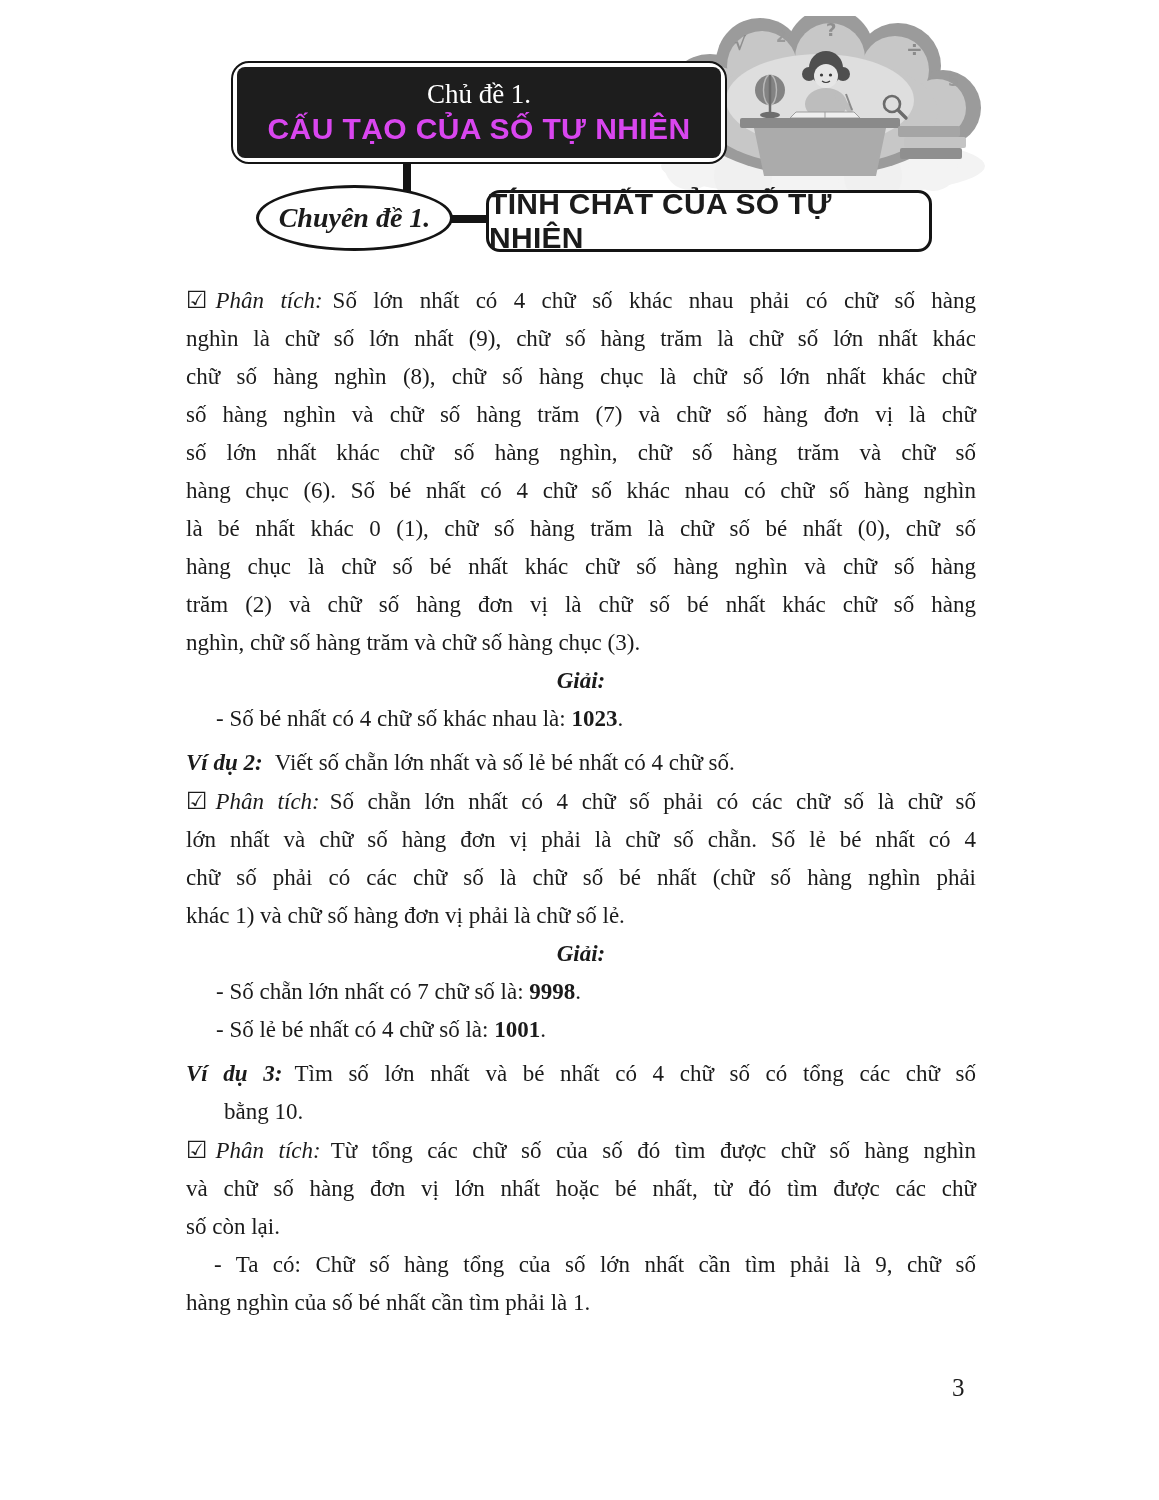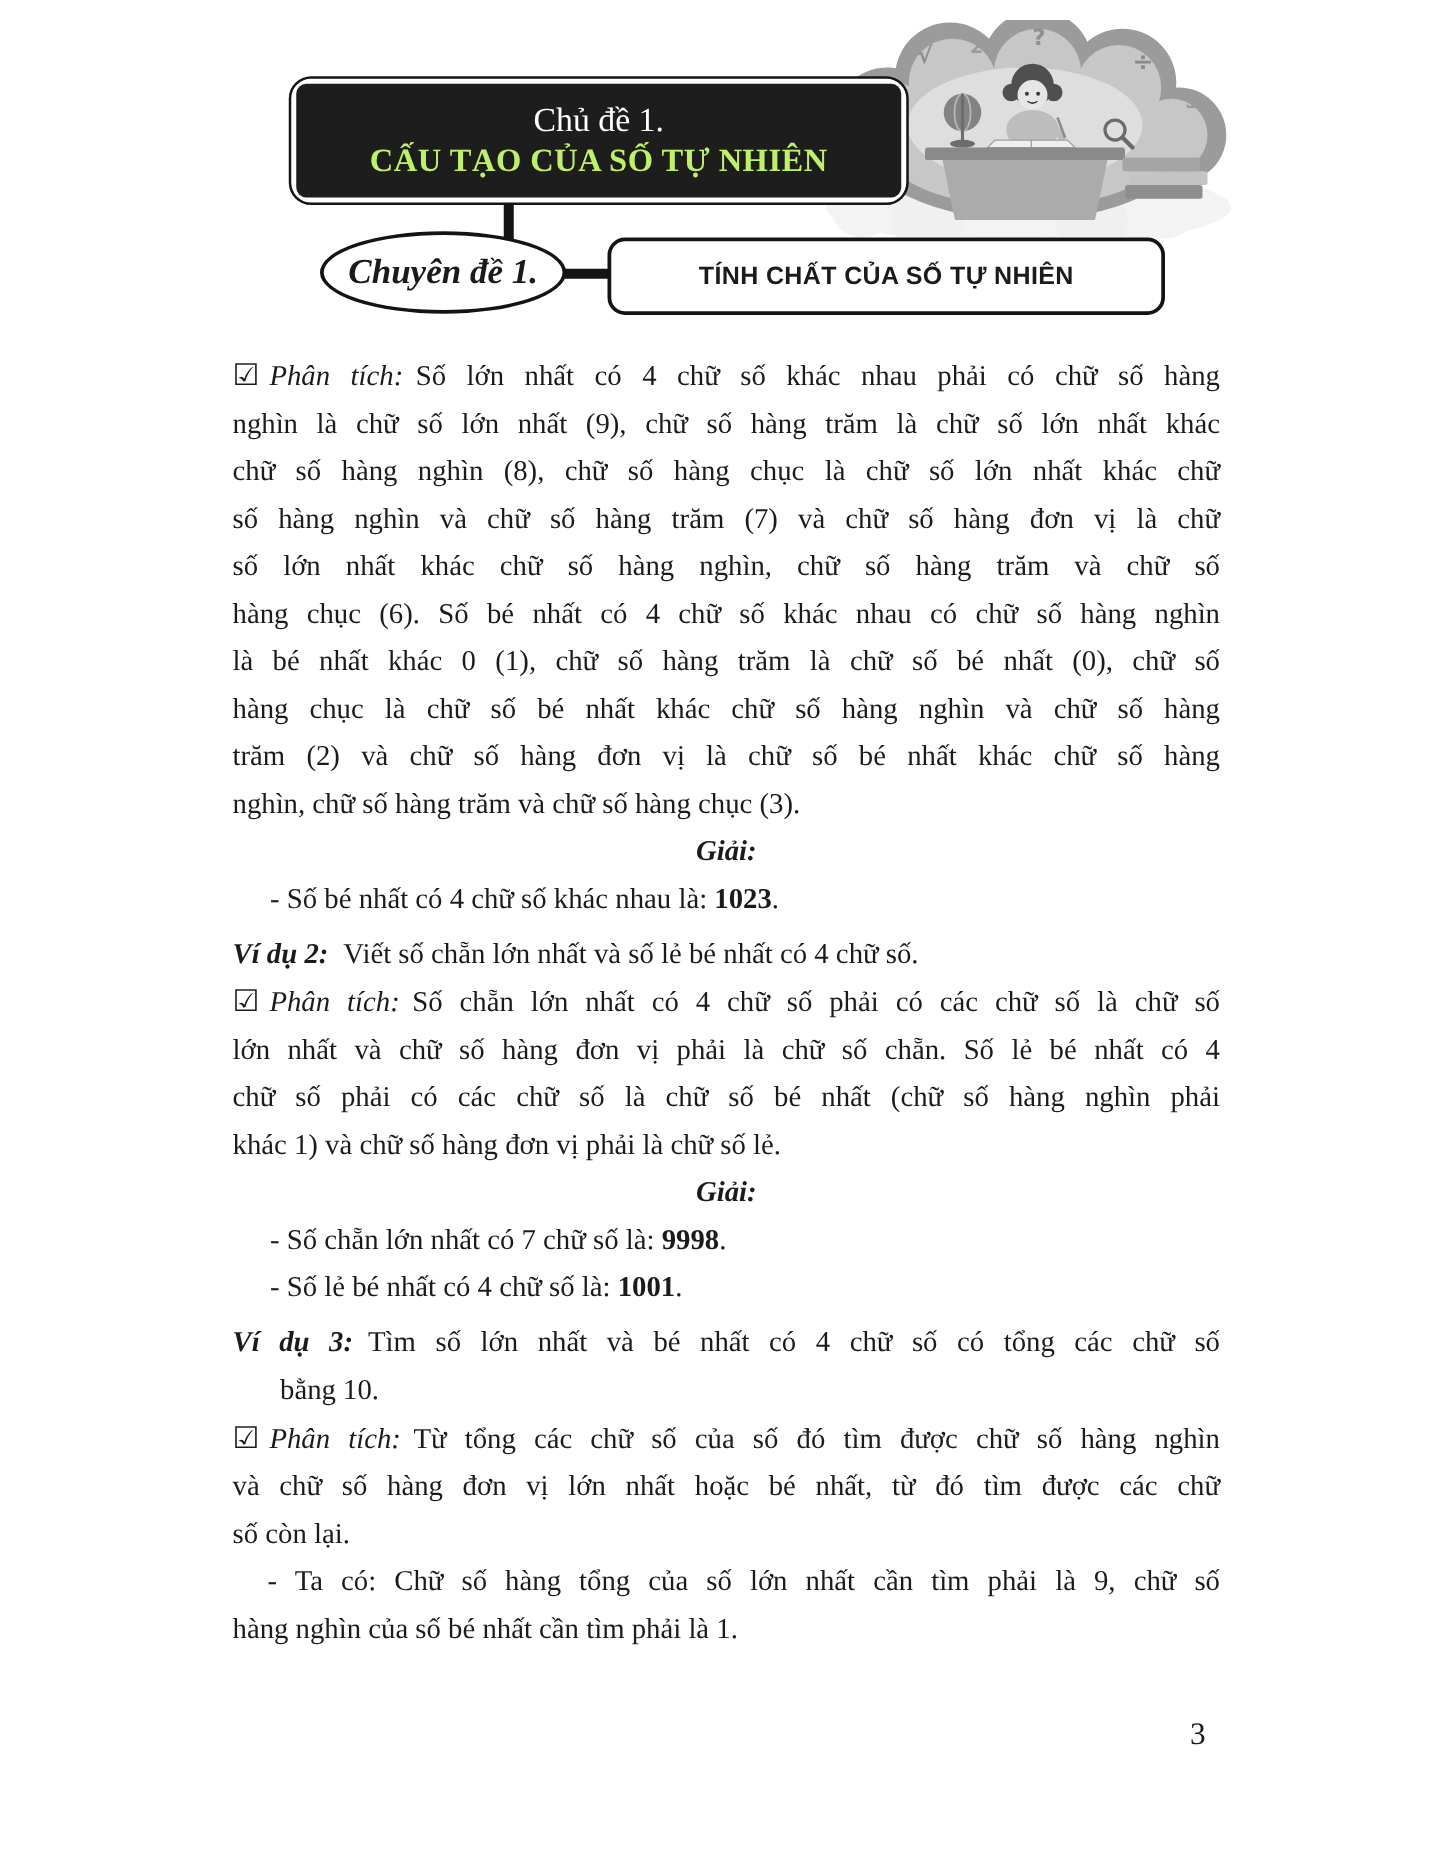--- a/index.html
+++ b/index.html
@@ -14,37 +14,37 @@
     border:2.5px solid #141414;border-radius:18px;background:#fff;
     box-sizing:border-box;padding:4px;z-index:3;margin-left:32px;
   }
   .header-black{
     width:100%;height:100%;background:#1d1d1d;border-radius:8px;
     display:flex;flex-direction:column;align-items:center;justify-content:center;
     box-sizing:border-box;gap:2px;
   }
   .topic-label{color:#ffffff;font-size:27px;line-height:1.15;}
   .topic-title{
-    color:#bef264;font-family:Liberation Serif, serif;
-    font-weight:800;font-size:26px;line-height:1.15;letter-spacing:0.4px;
+    color:#d946ef;font-family:Liberation Sans, sans-serif;
+    font-weight:800;font-size:30px;line-height:1.15;letter-spacing:0.4px;
   }
   .conn-v{position:absolute;left:403px;top:162px;width:8px;height:50px;background:#141414;z-index:1;}
   .conn-h{position:absolute;left:448px;top:215px;width:44px;height:8px;background:#141414;z-index:1;}
   .oval{
     position:absolute;left:256px;top:185px;width:197px;height:66px;
     border:3px solid #141414;border-radius:50%;background:#fff;
     display:flex;align-items:center;justify-content:center;box-sizing:border-box;
     font-weight:700;font-style:italic;font-size:28px;z-index:2;
   }
   .chapter-box{
     position:absolute;left:486px;top:190px;width:446px;height:62px;
     border:3px solid #141414;border-radius:14px;background:#fff;
     display:flex;align-items:center;justify-content:center;box-sizing:border-box;
     font-family:"Liberation Sans","DejaVu Sans",sans-serif;font-weight:800;
-    font-size:20px;letter-spacing:0.3px;z-index:2;
+    font-size:30px;letter-spacing:0.3px;z-index:2;
   }
 
   .illustration{position:absolute;left:648px;top:16px;width:350px;height:182px;z-index:0;}
 
   
   .bodytext{position:absolute;left:186px;top:281px;width:790px;font-size:23px;line-height:38px;}
   .line{text-align:justify;}
   .just{text-align:justify;text-align-last:justify;}
   .exlabel{font-weight:700;font-style:italic;margin-right:12px;}
   .cb{font-family:"DejaVu Sans",sans-serif;font-size:24px;margin-right:8px;}

